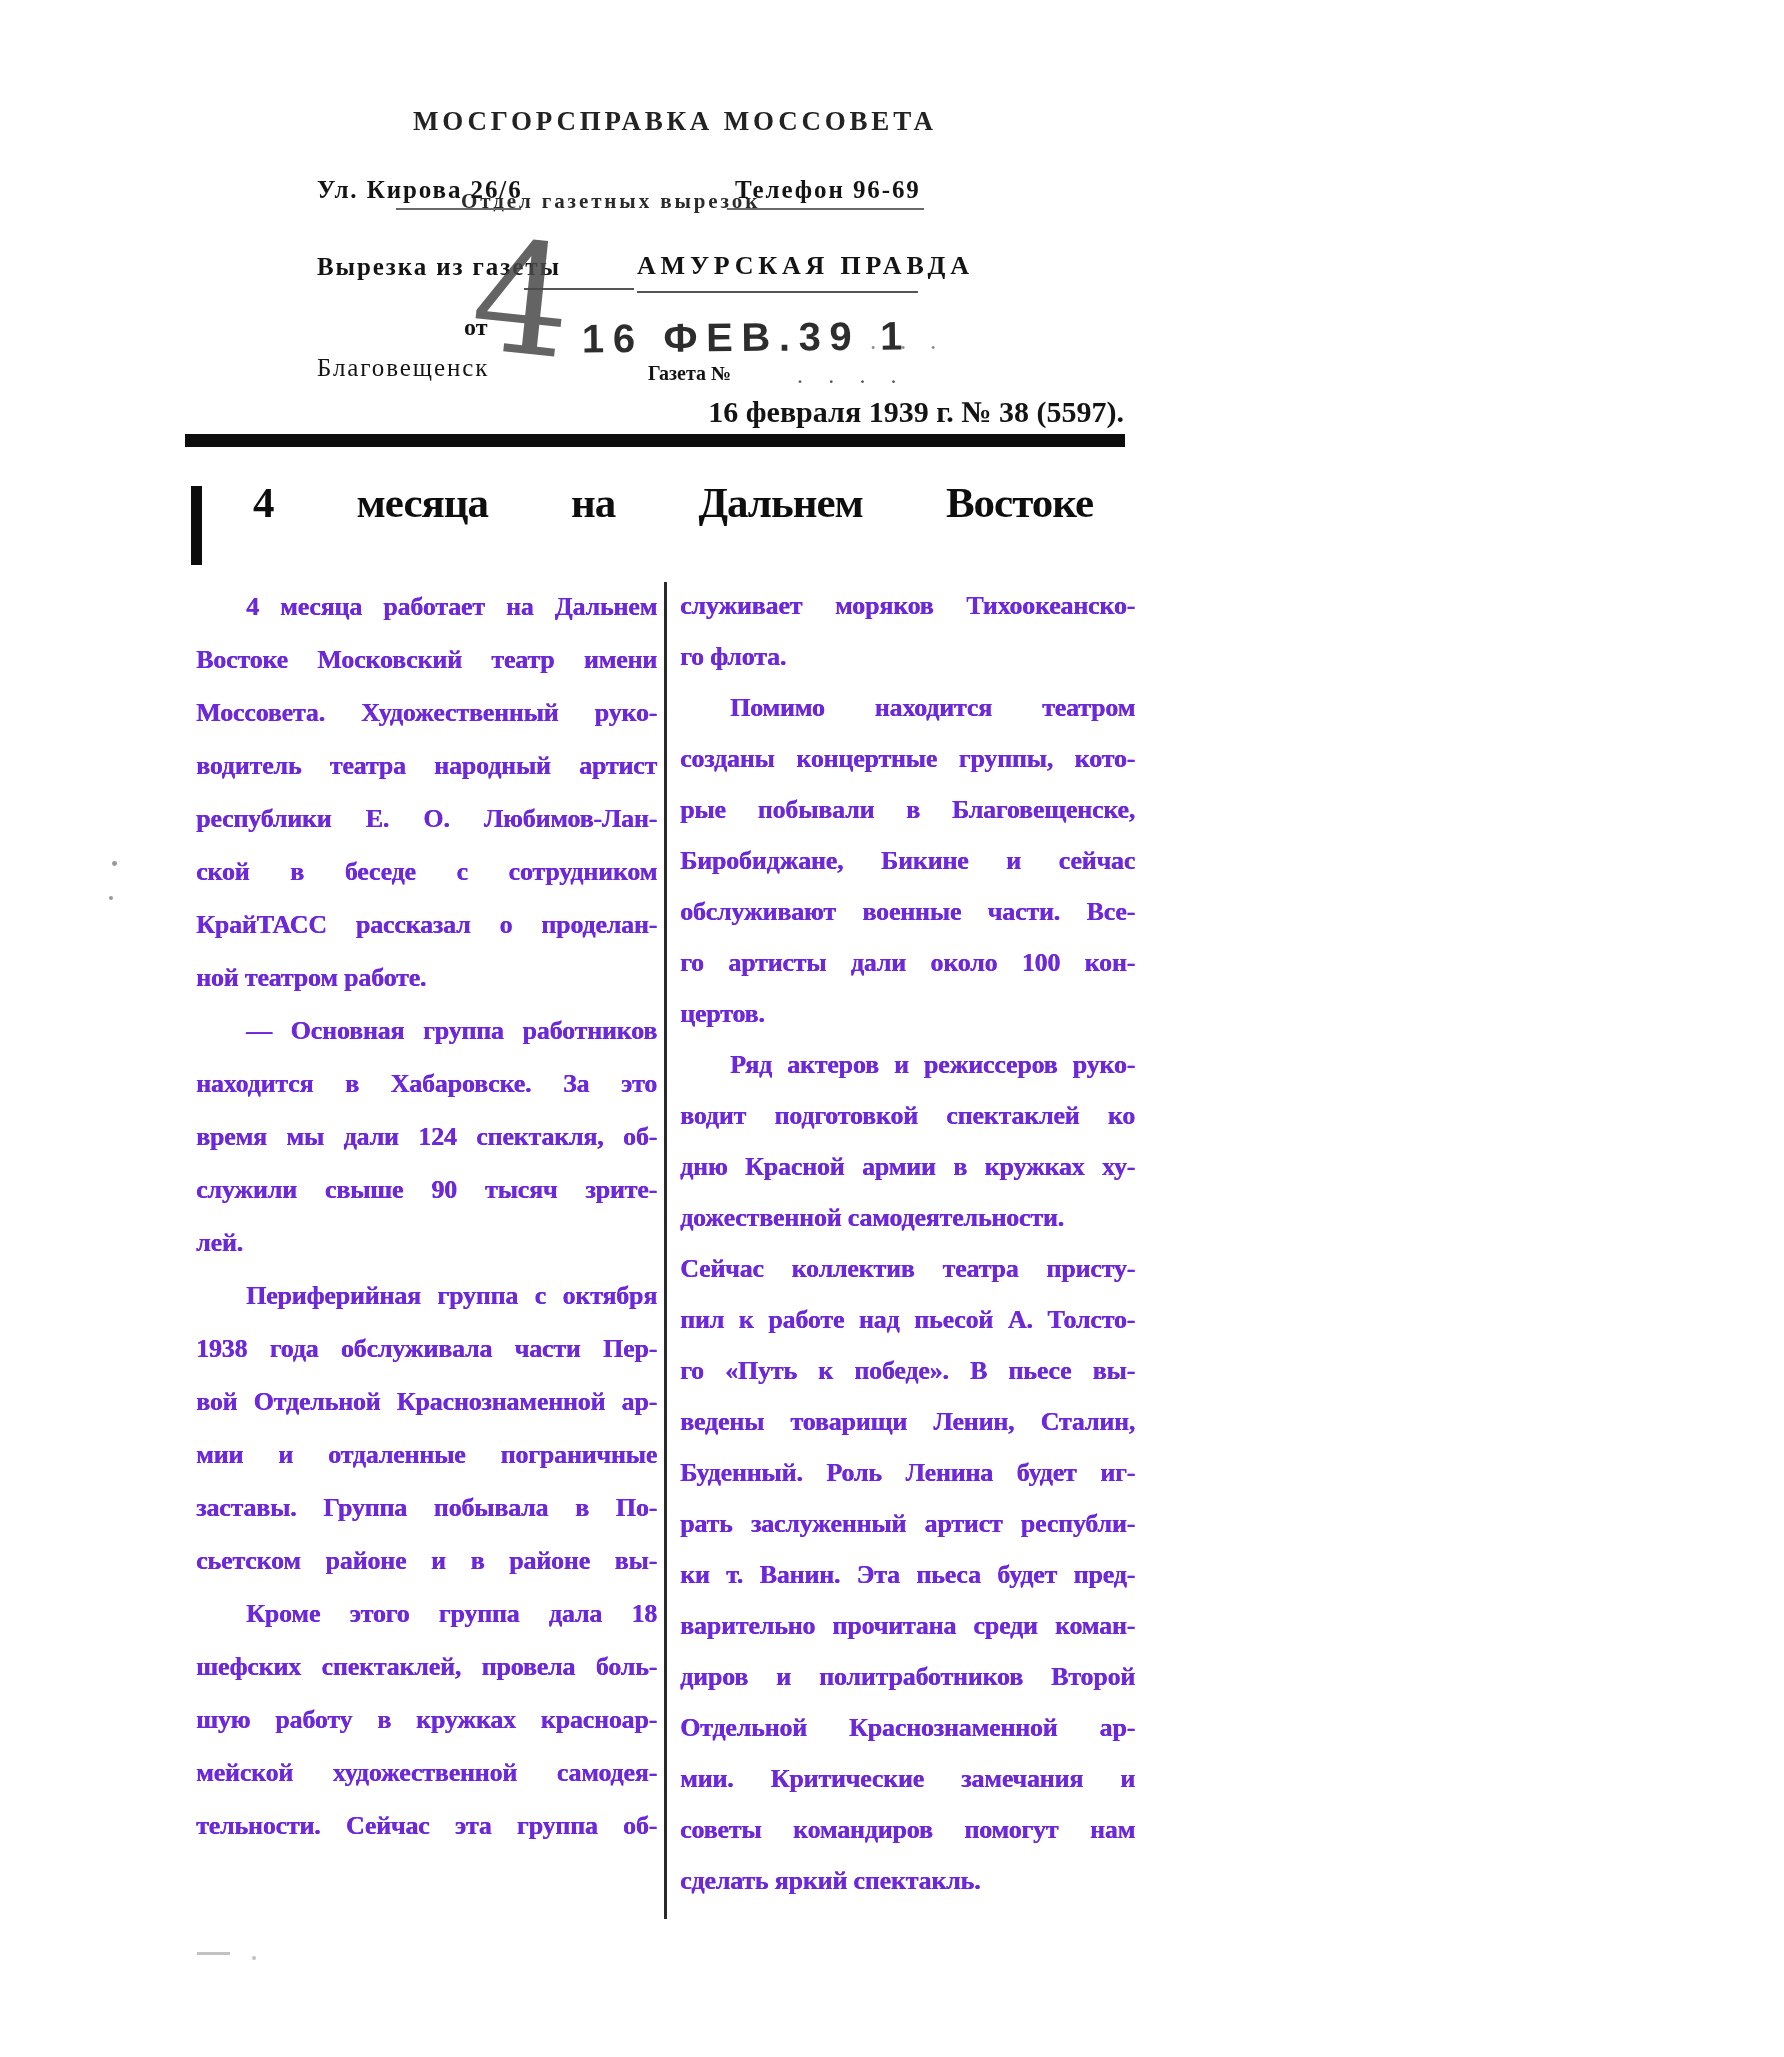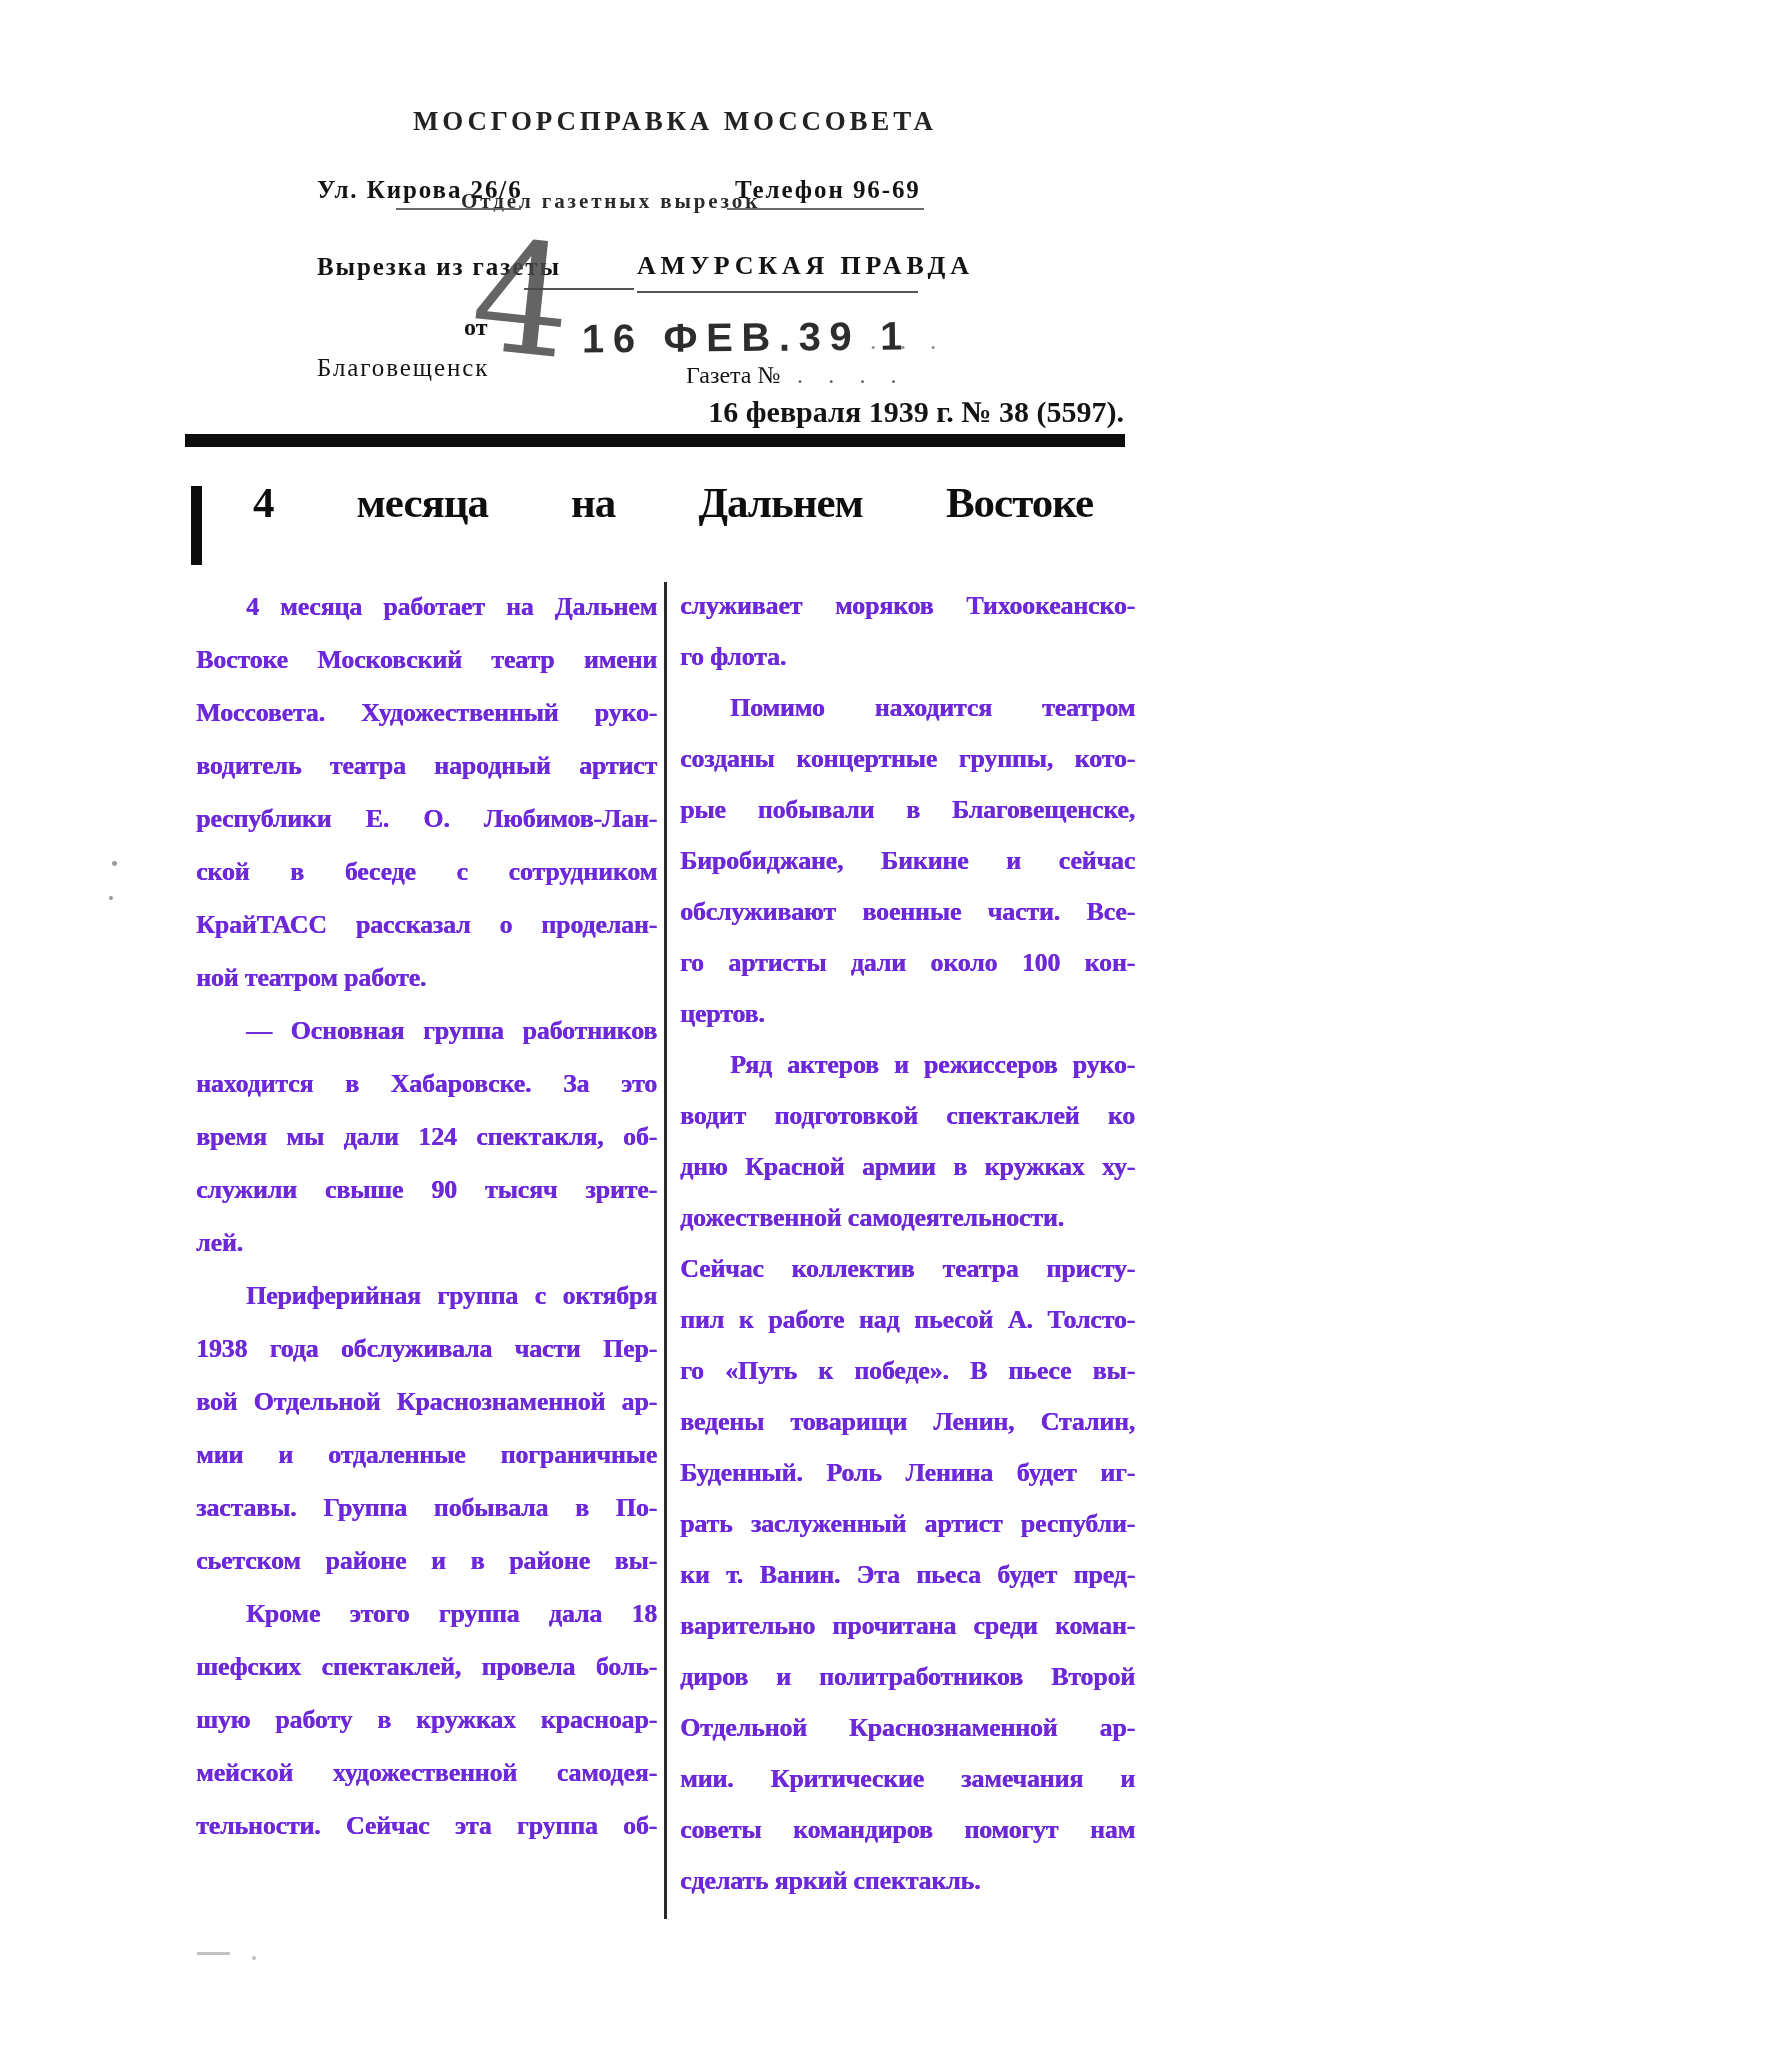--- a/index.html
+++ b/index.html
@@ -23,21 +23,21 @@
     font-family:"DejaVu Serif", serif; font-weight:400; color:#4a4a4a;
     transform:rotate(6deg); opacity:.85;
   }
   .stamp {
     left:582px; top:315px; font-size:40px; font-weight:700;
     font-family:"Liberation Sans", sans-serif; letter-spacing:8.6px; color:#1c1c1c;
     transform:rotate(-0.5deg); opacity:.92; white-space:nowrap;
   }
   .stamp-dots  { left:869px; top:334px; font-size:25px; color:#8a8a8a; letter-spacing:7.7px; }
   .city        { left:317px; top:354px; font-size:25px; font-weight:400; letter-spacing:1.9px; }
-  .issue-label { left:686px; top:362px; font-size:24px; font-weight:400; }
+  .issue-label { left:648px; top:362px; font-size:20px; font-weight:700; }
   .issue-dots  { left:797px; top:362px; font-size:24px; color:#555; letter-spacing:9.6px; }
   .date-line   { left:672px; top:395px; width:452px; text-align:right; font-size:30px; font-weight:700; white-space:nowrap; }
   .rule-thick  { left:185px; top:434px; width:940px; height:12.5px; background:#0d0d0d; }
   
   .title-bar   { left:191px; top:486px; width:10.6px; height:79px; background:#0c0c0c; }
   .art-title {
     left:253px; top:478px; width:840px; font-size:43px; font-weight:700;
     letter-spacing:-1px; color:#0e0e0e;
     text-align:justify; text-align-last:justify; white-space:nowrap;
   }

